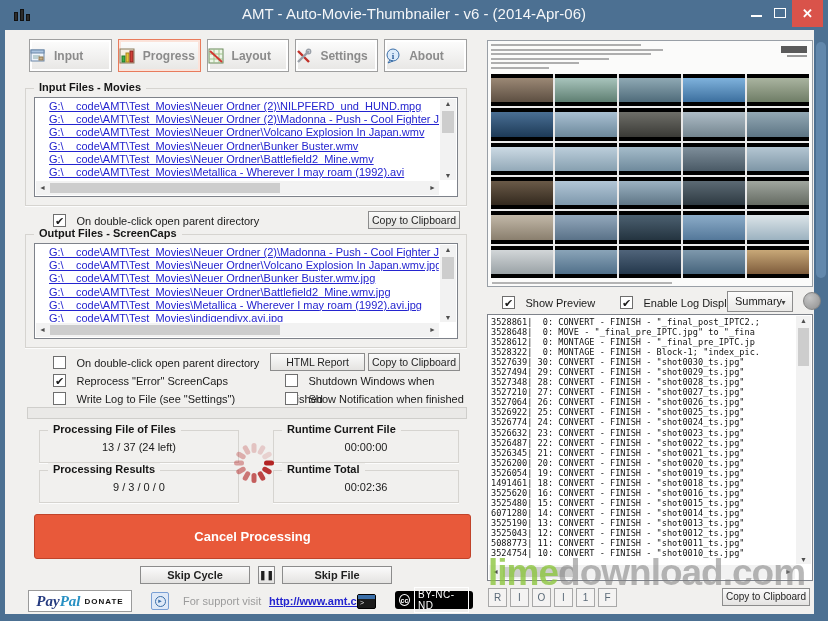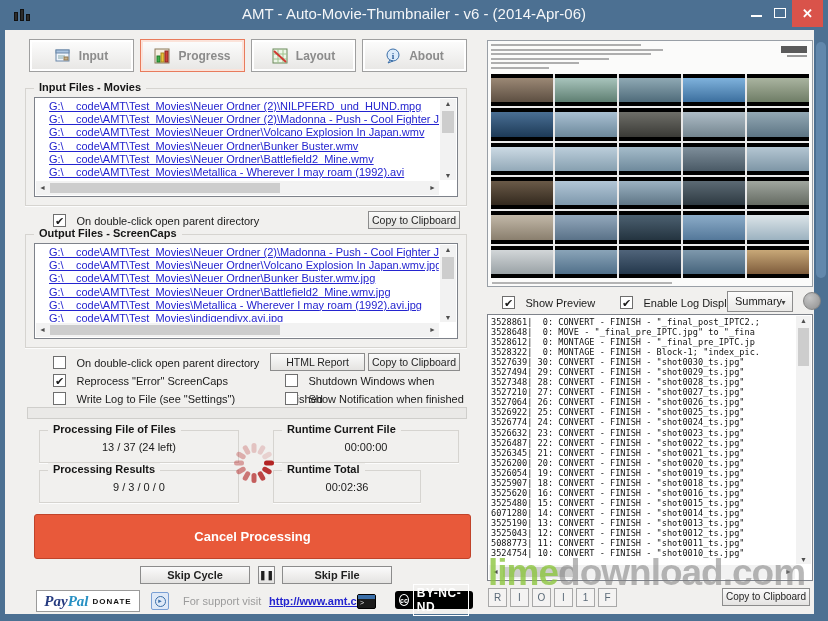--- a/index.html
+++ b/index.html
@@ -16,21 +16,21 @@
   .btn-close { position:absolute; right:5px; top:0; width:31px; height:27px; background:#d9534a; color:#fff;
                font-size:13px; font-weight:bold; text-align:center; line-height:27px; }
   .frame-scroll { position:absolute; right:2px; top:42px; width:10px; height:236px; background:#6288ac; border-radius:5px; }
 
   
   #content { position:absolute; left:5px; top:30px; width:809px; height:584px; background:#f1f0ee; }
 
   
   .tabs { position:absolute; left:24px; top:9px; width:438px; height:33px; display:flex; gap:6px; }
   .tab { flex:1; border:1px solid #9f9f9f; background:linear-gradient(#fdfdfd,#e7e6e4);
-         box-shadow:inset 0 0 0 2px rgba(255,255,255,.95); display:flex; align-items:center; justify-content:center;
+         box-shadow:inset 0 0 0 2px rgba(255,255,255,.95); display:flex; align-items:center; 
          gap:8px; color:#8b8b8b; font-weight:bold; font-size:12px; cursor:default; }
   .tab.active { border:1px solid #e87b5c; box-shadow:inset 0 0 0 2px #fbe3da; }
   .tab svg { width:16px; height:16px; }
 
   
   .group { position:absolute; border:1px solid #d6d4d0; box-shadow:0 1px 0 rgba(255,255,255,.8); }
   .legend { position:absolute; top:-8px; left:8px; background:#f1f0ee; padding:0 5px; font-size:11px; font-weight:bold; color:#151515; white-space:nowrap; }
 
   .listwrap { position:absolute; left:8px; top:8px; right:8px; bottom:8px; border:1px solid #7e828a; background:#fff; }
   .listview { position:absolute; left:1px; top:2px; right:18px; bottom:16px; overflow:hidden; padding-left:13px; }
@@ -53,39 +53,39 @@
   
   .pg-value { position:absolute; left:0; right:0; top:10px; text-align:center; font-size:11px; color:#1a1a1a; }
 
   
   #cancel-btn { position:absolute; left:29px; top:484px; width:437px; height:45px; background:#e8593a;
                 border:1px solid #c0432a; border-radius:3px; color:#fff; font-size:13px; font-weight:bold;
                 display:flex; align-items:center; justify-content:center; cursor:pointer; }
   .skipbtn { position:absolute; top:536px; height:18px; font-weight:bold; line-height:16px; }
 
   
-  .paypal-box { position:absolute; left:31px; top:560px; width:104px; height:22px; background:#fff; border:1px solid #9a9a9a;
+  .paypal-box { position:absolute; left:23px; top:560px; width:104px; height:22px; background:#fff; border:1px solid #9a9a9a;
                 display:flex; align-items:center; justify-content:center; gap:4px; }
   .pp { font-style:italic; font-weight:bold; font-size:15px; font-family:"Liberation Serif",serif; }
   .pp-pay { color:#253b80; } .pp-pal { color:#2790c3; }
   .pp-donate { font-size:8px; font-weight:bold; letter-spacing:1px; color:#111; }
   .media-icon { position:absolute; left:146px; top:562px; width:18px; height:18px; border:1px solid #7a9fd4; background:#dfe9f7;
                 border-radius:2px; display:flex; align-items:center; justify-content:center; }
   .media-icon .circ { width:11px; height:11px; border:1.5px solid #3a6ea8; border-radius:50%; color:#3a6ea8;
                       font-size:7px; line-height:8px; text-align:center; }
   .support-text { position:absolute; left:178px; top:565px; font-size:11px; color:#9b9b9b; }
   .support-link { position:absolute; left:256px; top:565px; font-size:11px; font-weight:bold; color:#2424cf; text-decoration:underline; cursor:pointer;padding-left:8px; }
   .console-icon { position:absolute; left:352px; top:564px; width:19px; height:15px; background:#1b1b1b; border:1px solid #000; border-radius:2px; }
   .console-icon .tb { position:absolute; left:0; right:0; top:0; height:4px; background:#3a6ea8; }
   .console-icon .pr { position:absolute; left:2px; top:4px; color:#e8e8e8; font-size:7px; }
   .cc-badge { position:absolute; left:390px; top:561px; width:78px; height:18px; background:#000; border-radius:3px;
               display:flex; align-items:center; gap:4px; padding:0 4px; }
   .cc-circ { width:12px; height:12px; border:1px solid #fff; border-radius:50%; color:#fff; font-size:7px; font-weight:bold;
              line-height:11px; text-align:center; }
-  .cc-text { color:#fff; font-size:12px; font-weight:bold; letter-spacing:.5px; border:1px solid #fff; padding:1px 3px; }
+  .cc-text { color:#fff; font-size:10px; font-weight:normal; letter-spacing:.5px; border:1px solid #fff; padding:1px 3px; }
 
   
   #spinner { position:absolute; left:226px; top:410px; width:46px; height:46px; }
 
   
   #preview { position:absolute; left:482px; top:10px; width:326px; height:247px; background:#fbfbfa; border:1px solid #999fa6; padding:3px; }
   .mon-header { position:relative; height:28px; }
   .mon-line { height:2px; background:#aeaeae; margin-bottom:2.5px; }
   .mon-logo { position:absolute; right:2px; top:2px; width:26px; height:7px; background:#5a5a5a; }
   .mon-logo2 { position:absolute; right:2px; top:11px; width:20px; height:2px; background:#9a9a9a; }
@@ -161,20 +161,28 @@
       <div class="tab">
         <svg viewBox="0 0 16 16">
             <rect x="1" y="1" width="14" height="14" fill="#eef6e8" stroke="#6a8a5a"></rect>
             <line x1="1" y1="6" x2="15" y2="6" stroke="#9ec28e"></line>
             <line x1="1" y1="11" x2="15" y2="11" stroke="#9ec28e"></line>
             <line x1="6" y1="1" x2="6" y2="15" stroke="#9ec28e"></line>
             <line x1="11" y1="1" x2="11" y2="15" stroke="#9ec28e"></line>
             <line x1="2" y1="3" x2="14" y2="14" stroke="#d03830" stroke-width="2"></line>
           </svg>
         <span>Layout</span>
+      </div>
+      <div class="tab">
+        <svg viewBox="0 0 16 16">
+            <line x1="2" y1="3" x2="13" y2="14" stroke="#c03028" stroke-width="2.4"></line>
+            <line x1="13" y1="3" x2="2" y2="14" stroke="#9aa0a8" stroke-width="2.4"></line>
+            <circle cx="12.5" cy="3.5" r="2.2" fill="none" stroke="#9aa0a8" stroke-width="1.4"></circle>
+          </svg>
+        <span>Settings</span>
       </div>
       <div class="tab">
         <svg viewBox="0 0 16 16">
             <circle cx="8" cy="7" r="6" fill="#dcebfa" stroke="#3a6ea8"></circle>
             <path d="M5 12 L3 15 L8 13 Z" fill="#dcebfa" stroke="#3a6ea8"></path>
             <text x="8" y="10.5" text-anchor="middle" font-size="9" font-weight="bold" fill="#2a5a98" font-family="Liberation Serif,serif">i</text>
           </svg>
         <span>About</span>
       </div>
     </div>
@@ -265,21 +273,21 @@
       <div class="pg-value">13 / 37 (24 left)</div>
     </div>
     <div class="group" style="left:34px; top:440px; width:200px; height:33px;">
       <div class="legend">Processing Results</div>
       <div class="pg-value">9 / 3 / 0 / 0</div>
     </div>
     <div class="group" style="left:268px; top:400px; width:186px; height:33px;">
       <div class="legend">Runtime Current File</div>
       <div class="pg-value">00:00:00</div>
     </div>
-    <div class="group" style="left:268px; top:440px; width:148px; height:33px;">
+    <div class="group" style="left:268px; top:440px; width:186px; height:33px;">
       <div class="legend">Runtime Total</div>
       <div class="pg-value">00:02:36</div>
     </div>
 
     <svg id="spinner" viewBox="0 0 46 46">
       <g fill="#b32424">
         <g transform="rotate(0 23 23)">
             <rect x="33" y="20.5" width="10" height="5" rx="2.5" opacity="1"></rect>
           </g>
         <g transform="rotate(30 23 23)">
@@ -474,21 +482,21 @@
           <div class="log-line">3527348| 28: CONVERT - FINISH - "shot0028_ts.jpg"</div>
           <div class="log-line">3527210| 27: CONVERT - FINISH - "shot0027_ts.jpg"</div>
           <div class="log-line">3527064| 26: CONVERT - FINISH - "shot0026_ts.jpg"</div>
           <div class="log-line">3526922| 25: CONVERT - FINISH - "shot0025_ts.jpg"</div>
           <div class="log-line">3526774| 24: CONVERT - FINISH - "shot0024_ts.jpg"</div>
           <div class="log-line">3526632| 23: CONVERT - FINISH - "shot0023_ts.jpg"</div>
           <div class="log-line">3526487| 22: CONVERT - FINISH - "shot0022_ts.jpg"</div>
           <div class="log-line">3526345| 21: CONVERT - FINISH - "shot0021_ts.jpg"</div>
           <div class="log-line">3526200| 20: CONVERT - FINISH - "shot0020_ts.jpg"</div>
           <div class="log-line">3526054| 19: CONVERT - FINISH - "shot0019_ts.jpg"</div>
-          <div class="log-line">3525907| 18: CONVERT - FINISH - "shot0018_ts.jpg"</div>
+          <div class="log-line">1491461| 18: CONVERT - FINISH - "shot0018_ts.jpg"</div>
           <div class="log-line">3525620| 16: CONVERT - FINISH - "shot0016_ts.jpg"</div>
           <div class="log-line">3525480| 15: CONVERT - FINISH - "shot0015_ts.jpg"</div>
           <div class="log-line">6071280| 14: CONVERT - FINISH - "shot0014_ts.jpg"</div>
           <div class="log-line">3525190| 13: CONVERT - FINISH - "shot0013_ts.jpg"</div>
           <div class="log-line">3525043| 12: CONVERT - FINISH - "shot0012_ts.jpg"</div>
           <div class="log-line">5088773| 11: CONVERT - FINISH - "shot0011_ts.jpg"</div>
           <div class="log-line">3524754| 10: CONVERT - FINISH - "shot0010_ts.jpg"</div>
         </div>
       <div class="vscroll" style="right:1px; top:1px; bottom:16px; width:15px;">
         <div class="sarrow" style="top:1px;">▲</div>

